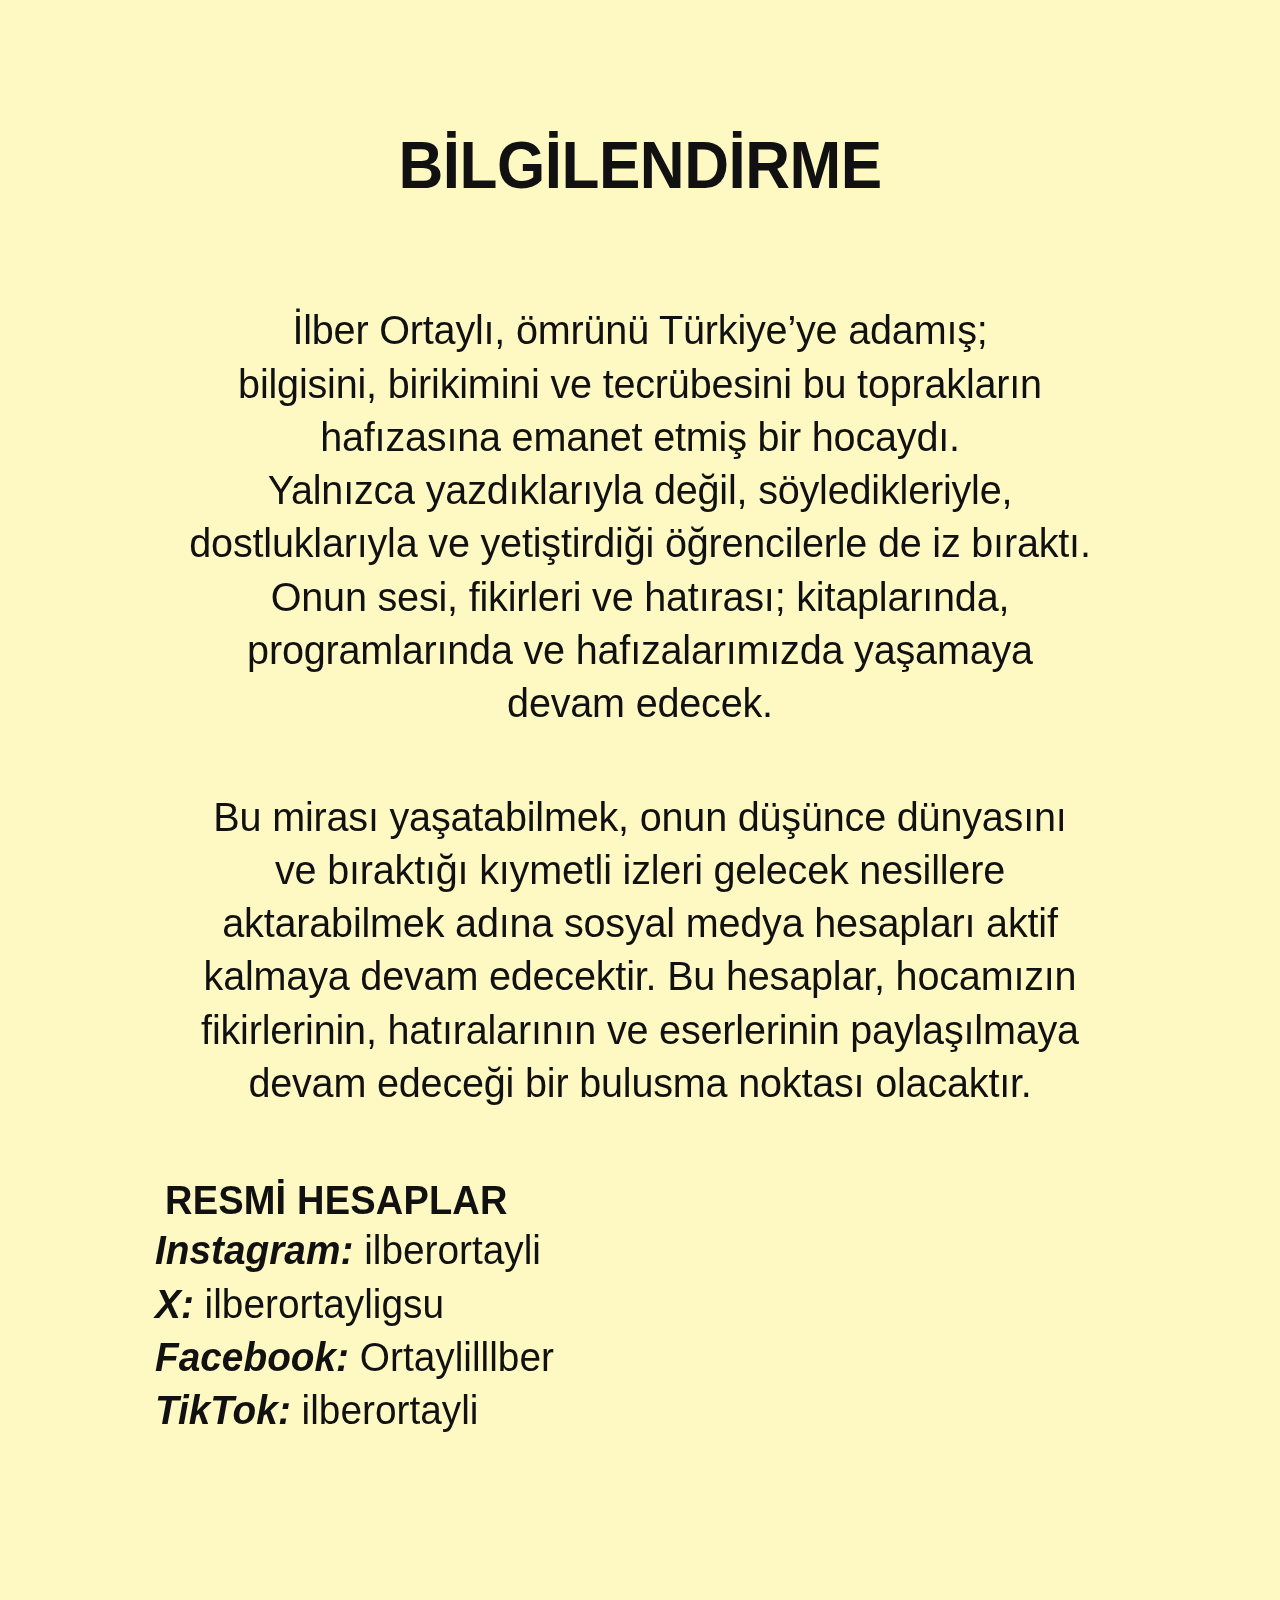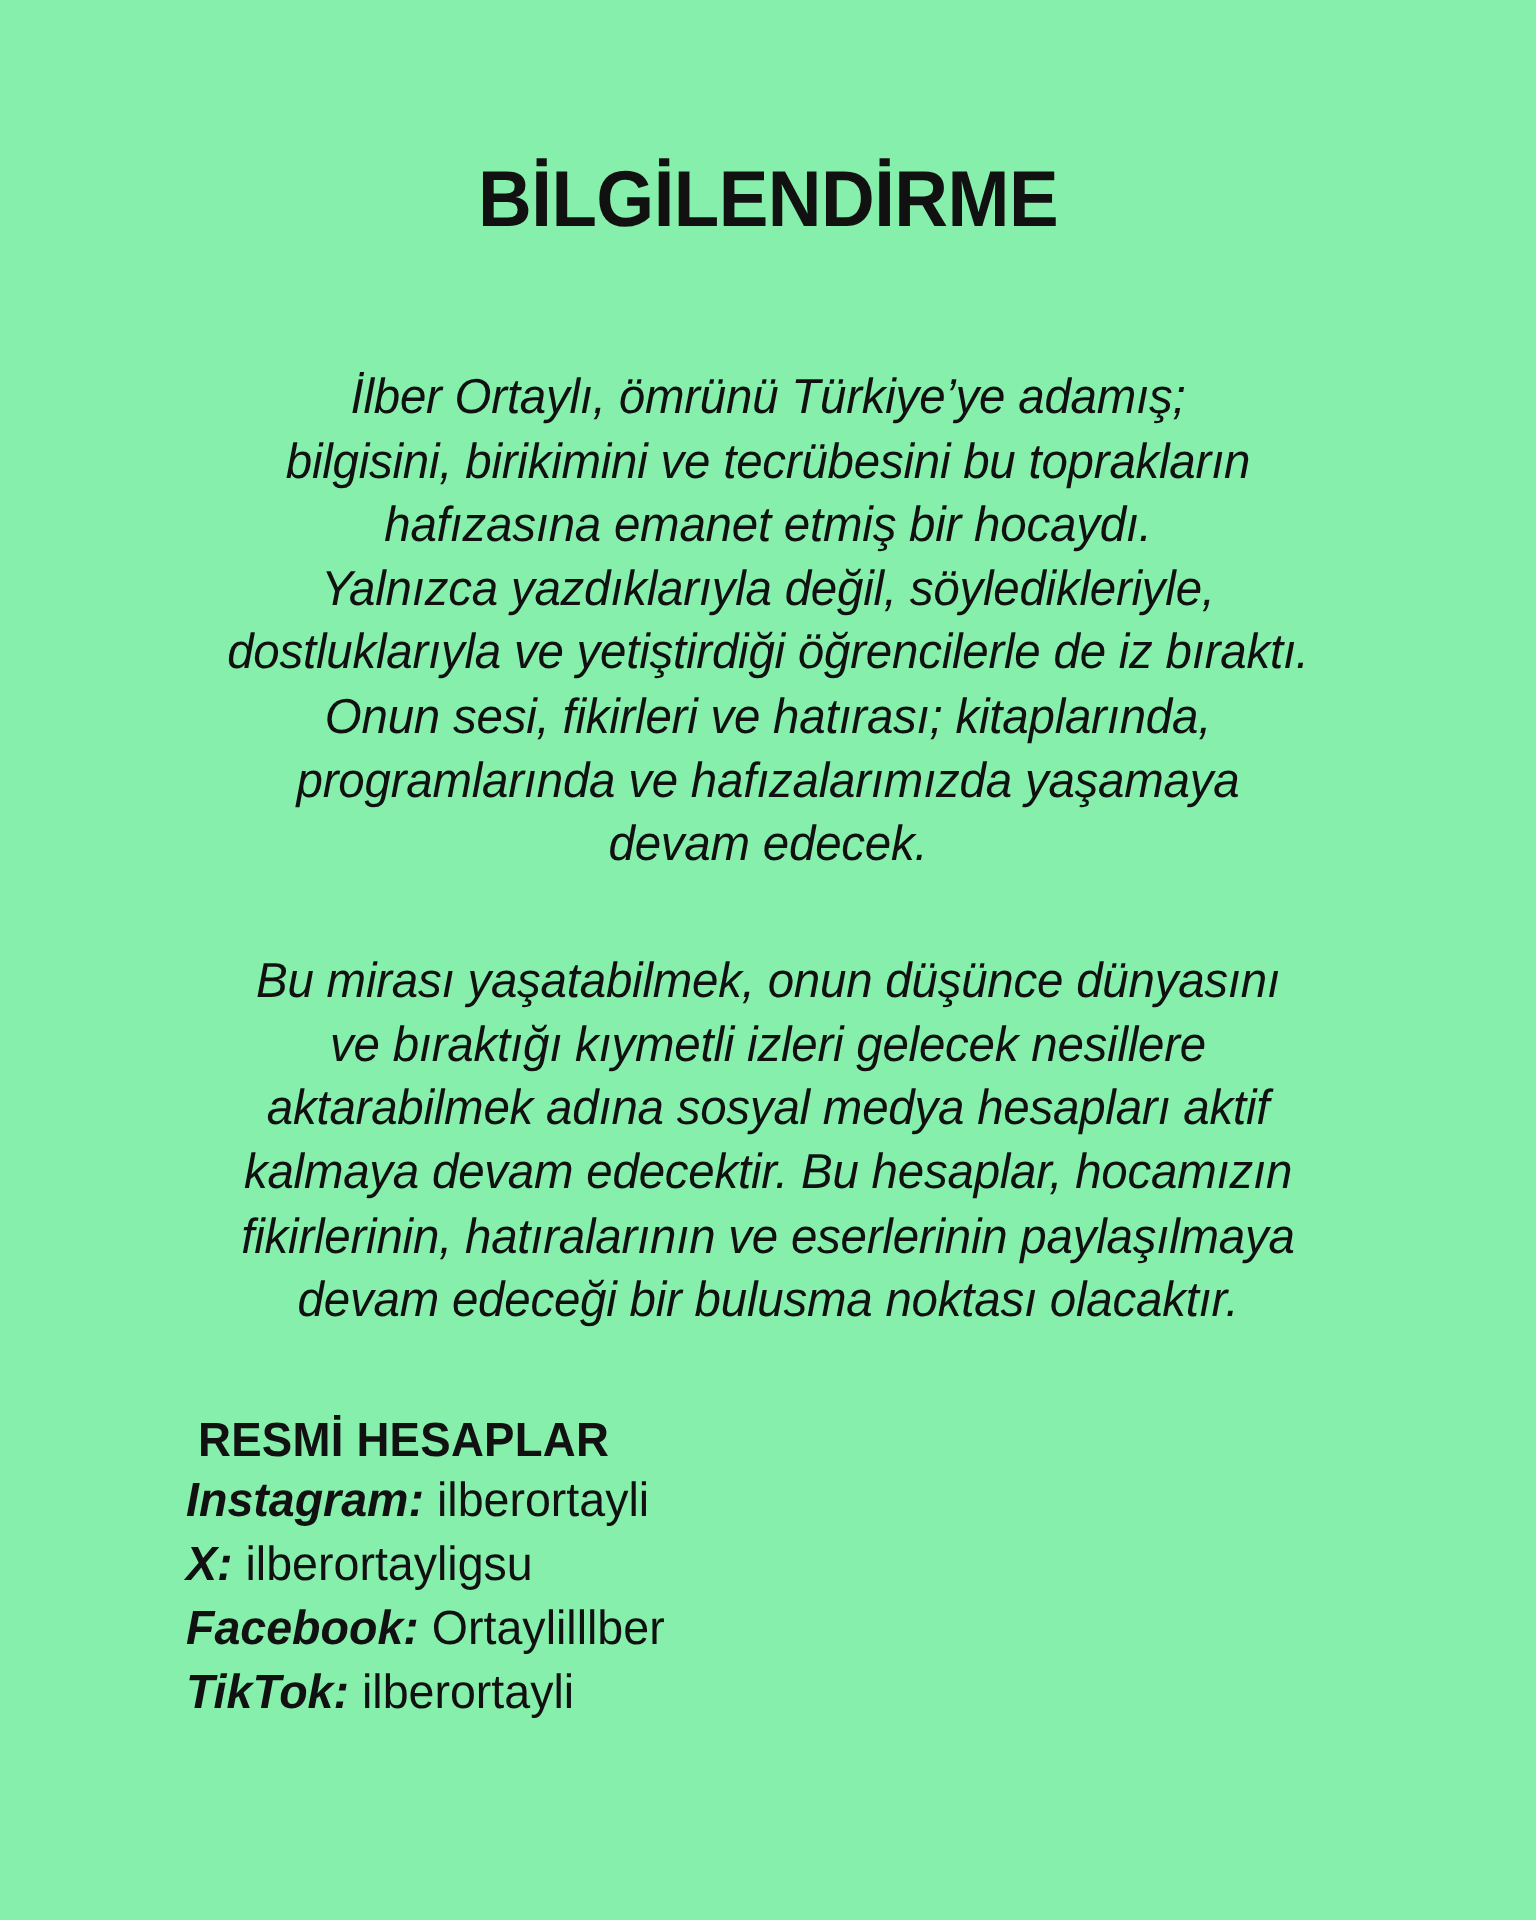--- a/index.html
+++ b/index.html
@@ -16,21 +16,21 @@
     overflow: hidden;
   }
 
   .page {
     width: 1280px;
     height: 1600px;
     box-sizing: border-box;
     display: flex;
     flex-direction: column;
     align-items: center;
-    background: #86efac;
+    background: #fef9c3;
   }
 
   
   .title {
     margin-top: 132px;
     font-size: 66px;
     font-weight: 700;
     letter-spacing: -0.5px;
     line-height: 1.0;
     text-align: center;
@@ -38,21 +38,20 @@
     transform: scaleX(0.94);
     transform-origin: center center;
     white-space: nowrap;
   }
 
   
   .body-block {
     margin-top: 62px;
     width: 1000px;
     text-align: center;
-    font-style: italic;
   }
 
   .para {
     font-size: 41px;
     line-height: 1.30;
     font-weight: 400;
     letter-spacing: -0.2px;
     color: #111111;
     text-align: center;
     transform: scaleX(0.965);

